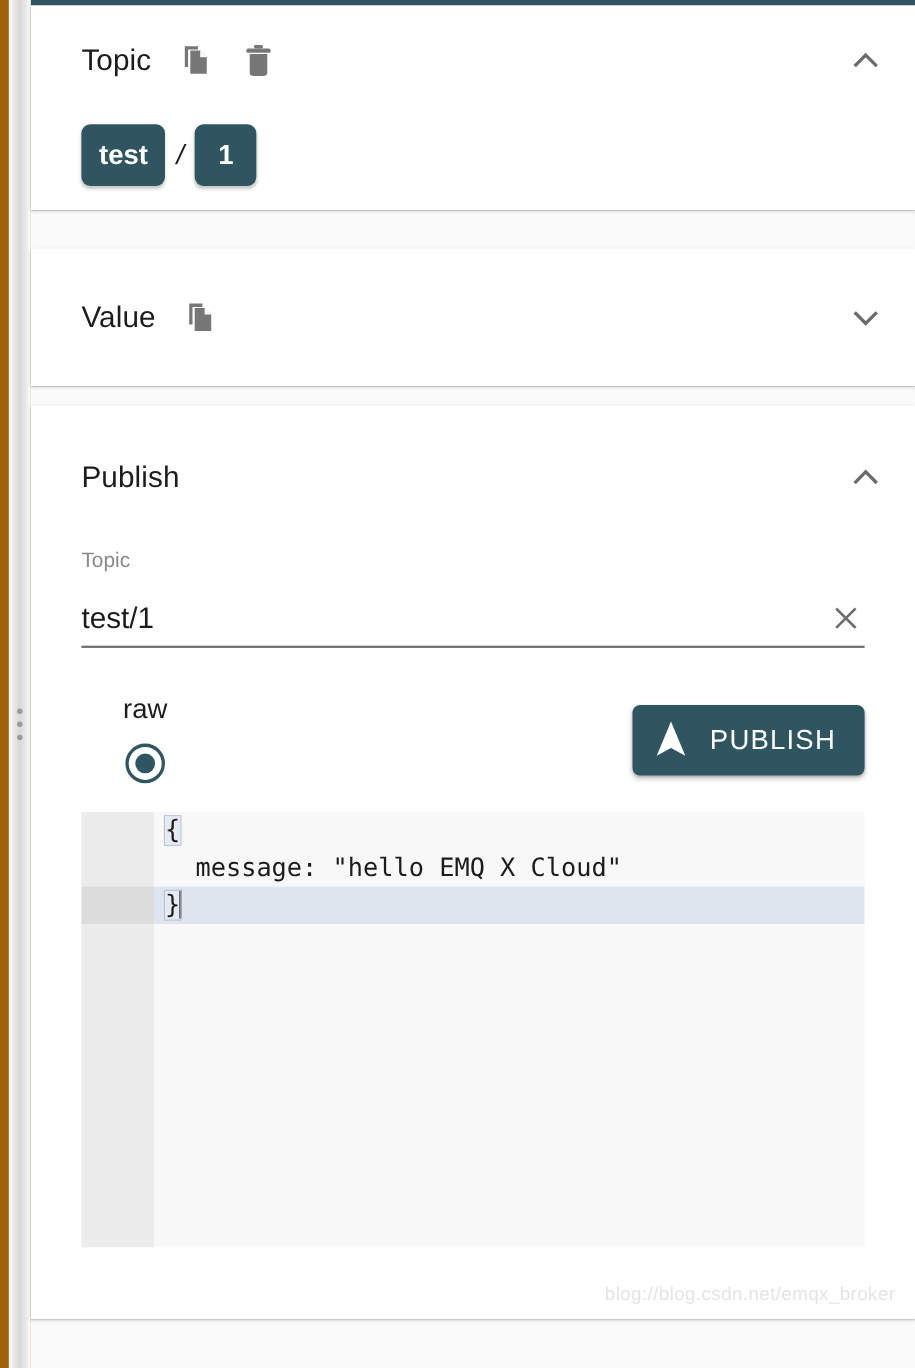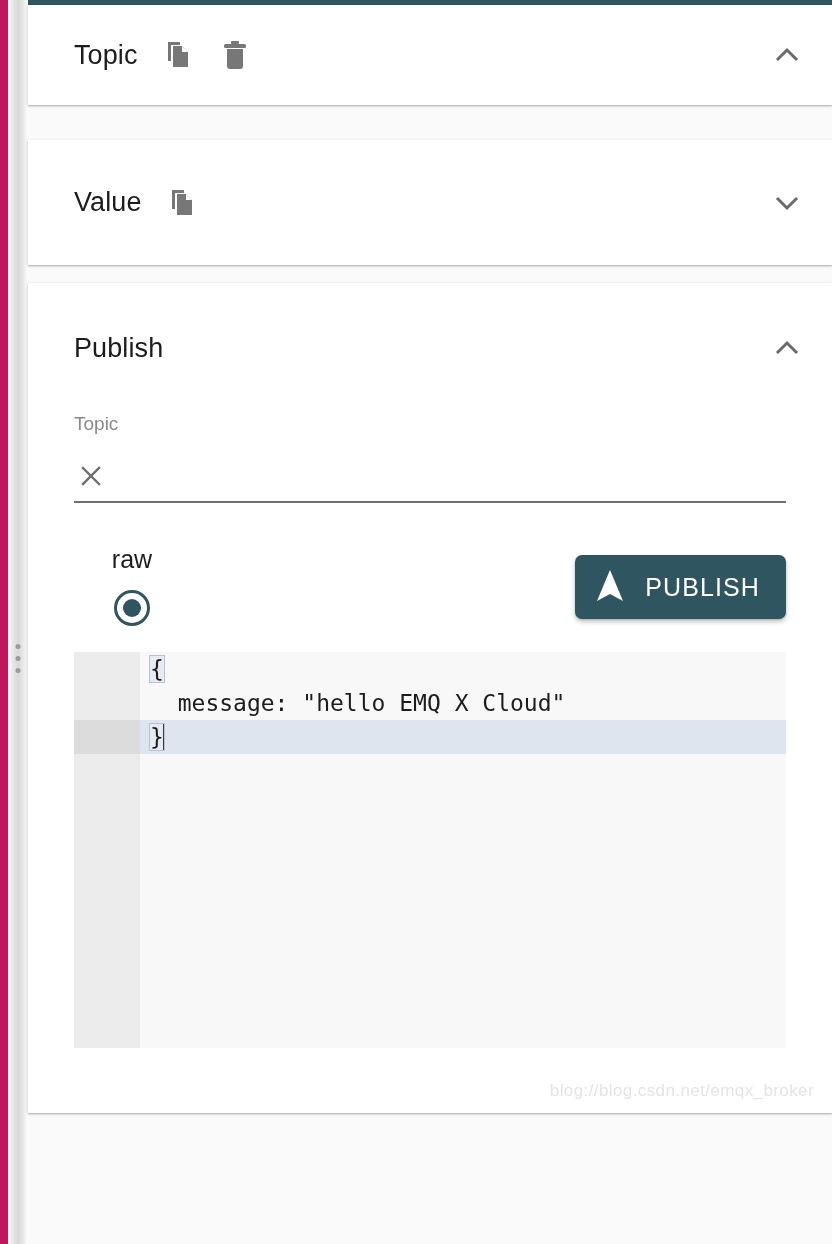--- a/index.html
+++ b/index.html
@@ -9,21 +9,21 @@
     height: 1244px;
     background: #ffffff;
     font-family: "Liberation Sans", sans-serif;
     overflow: hidden;
   }
 
   #app {
     position: relative;
     width: 832px;
     height: 1244px;
-    background: #be185d;
+    background: #a16207;
   }
 
   
   .top-bar {
     position: absolute;
     left: 28px; top: 0;
     width: 804px; height: 5px;
     background: #2f5560;
   }
 
@@ -317,20 +317,25 @@
           </span>
         </span>
         <span class="spacer"></span>
         <span class="chevron">
           <svg width="30" height="30" viewBox="0 0 30 30">
             <path d="M6 19 L15 10 L24 19" stroke="#6b6b6b" stroke-width="3" fill="none" stroke-linecap="square"></path>
           </svg>
         </span>
       </div>
 
+      <div class="chips-row">
+        <span class="chip">test</span>
+        <span class="chip-sep">/</span>
+        <span class="chip">1</span>
+      </div>
     </section>
 
     <div class="panel-gap"></div>
 
     <section class="panel">
       <div class="panel-header" style="height:125px;">
         <span class="panel-title">Value</span>
         <span class="header-icons">
           <span class="icon-btn">
             <svg width="26" height="28" viewBox="0 0 26 28">
@@ -360,20 +365,21 @@
             <path d="M6 19 L15 10 L24 19" stroke="#6b6b6b" stroke-width="3" fill="none" stroke-linecap="square"></path>
           </svg>
         </span>
       </div>
 
       <div class="publish-body">
 
         <div class="field-label">Topic</div>
 
         <div class="text-field">
+          <input type="text" value="test/1" style="">
           <span class="clear-x">
             <svg width="26" height="26" viewBox="0 0 26 26">
               <path d="M5 5 L21 21 M21 5 L5 21" stroke="#6e6e6e" stroke-width="2.4" stroke-linecap="square"></path>
             </svg>
           </span>
         </div>
 
         <div class="controls-row">
           <div class="radio-group">
 

